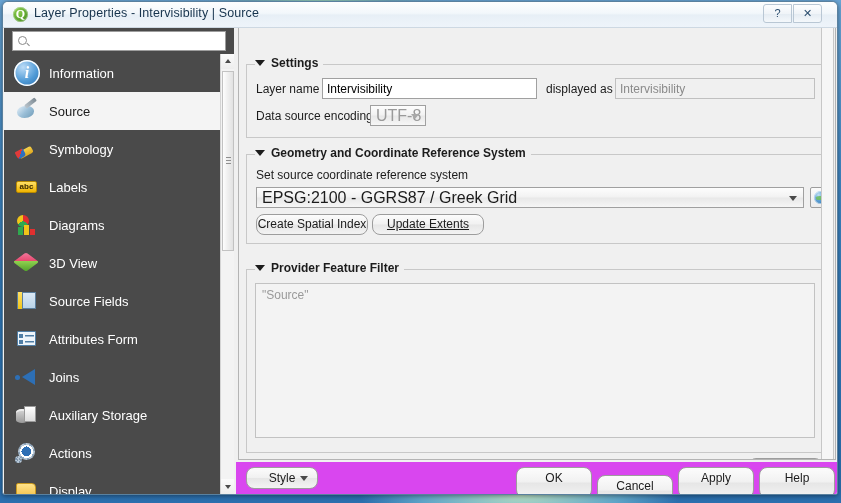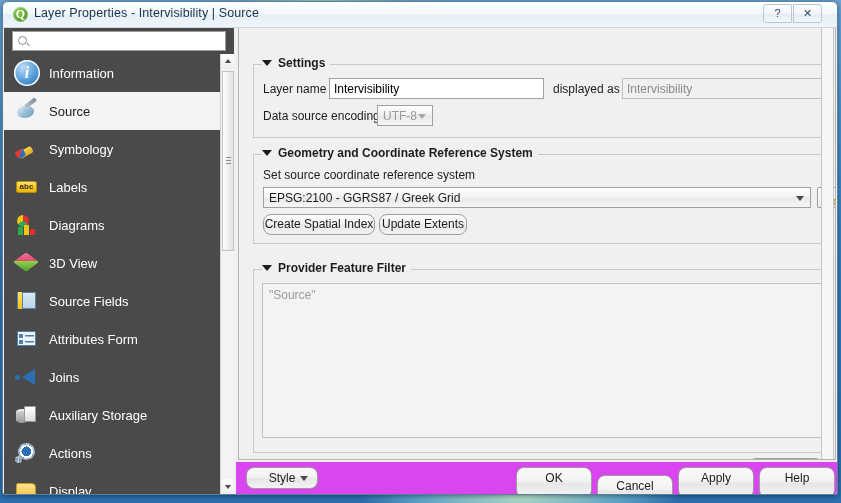--- a/index.html
+++ b/index.html
@@ -402,21 +402,21 @@
     width: 598px; height: 432px;
     background: #f0f0f0;
     border: 1px solid #b4b4b4;
     border-top: none;
     box-sizing: border-box;
     overflow: hidden;
   }
 
   .group {
     position: absolute;
-    left: 14px;
+    left: 7px;
     width: 577px;
     border: 1px solid #c8c8c8;
     border-top: none;
     box-sizing: border-box;
     background: transparent;
   }
   .group-title {
     position: absolute;
     left: 8px; top: -8px;
     padding-right: 5px;
@@ -467,21 +467,21 @@
   .tfield.readonly {
     background: #f0f0f0;
     color: #8a8a8a;
     border-color: #c0c0c0;
   }
   .combo {
     position: absolute;
     background: linear-gradient(180deg,#fdfdfd 0%, #f2f2f2 48%, #e8e8e8 52%, #f6f6f6 100%);
     border: 1px solid #a0a0a0;
     box-sizing: border-box;
-    font-size: 12px;
+    font-size: 16px;
     line-height: 20px;
     padding-left: 5px;
     color: #1c1c1c;
     white-space: nowrap;
     overflow: hidden;
   }
   .combo.disabled { color: #9a9a9a; }
   .combo-arrow {
     position: absolute;
     right: 6px; top: 50%;
@@ -702,21 +702,21 @@
         <div class="flabel" style="left:9px; top:14px;">Set source coordinate reference system</div>
         <div class="combo" style="left:9px; top:33px; width:548px; height:21px;">
           <span>EPSG:2100 - GGRS87 / Greek Grid</span>
           <span class="combo-arrow"></span>
         </div>
         <div id="crs-btn">
           <span class="globe"></span>
           <span class="badge"></span>
         </div>
         <div class="btn" style="left:9px; top:60px; width:112px; height:21px; line-height:19px;">Create Spatial Index</div>
-        <div class="btn" style="left:125px; top:60px; width:88px; height:21px; line-height:19px;">Update Extents</div>
+        <div class="btn" style="left:125px; top:60px; width:112px; height:21px; line-height:19px;text-decoration:underline;">Update Extents</div>
       </div>
 
       <div class="group" id="grp-filter">
         <div class="group-title">
           <span class="tri"></span><span>Provider Feature Filter</span>
         </div>
         <div id="filter-text">"Source"</div>
       </div>
 
       <div class="btn" id="btn-query-builder">Query Builder</div>

